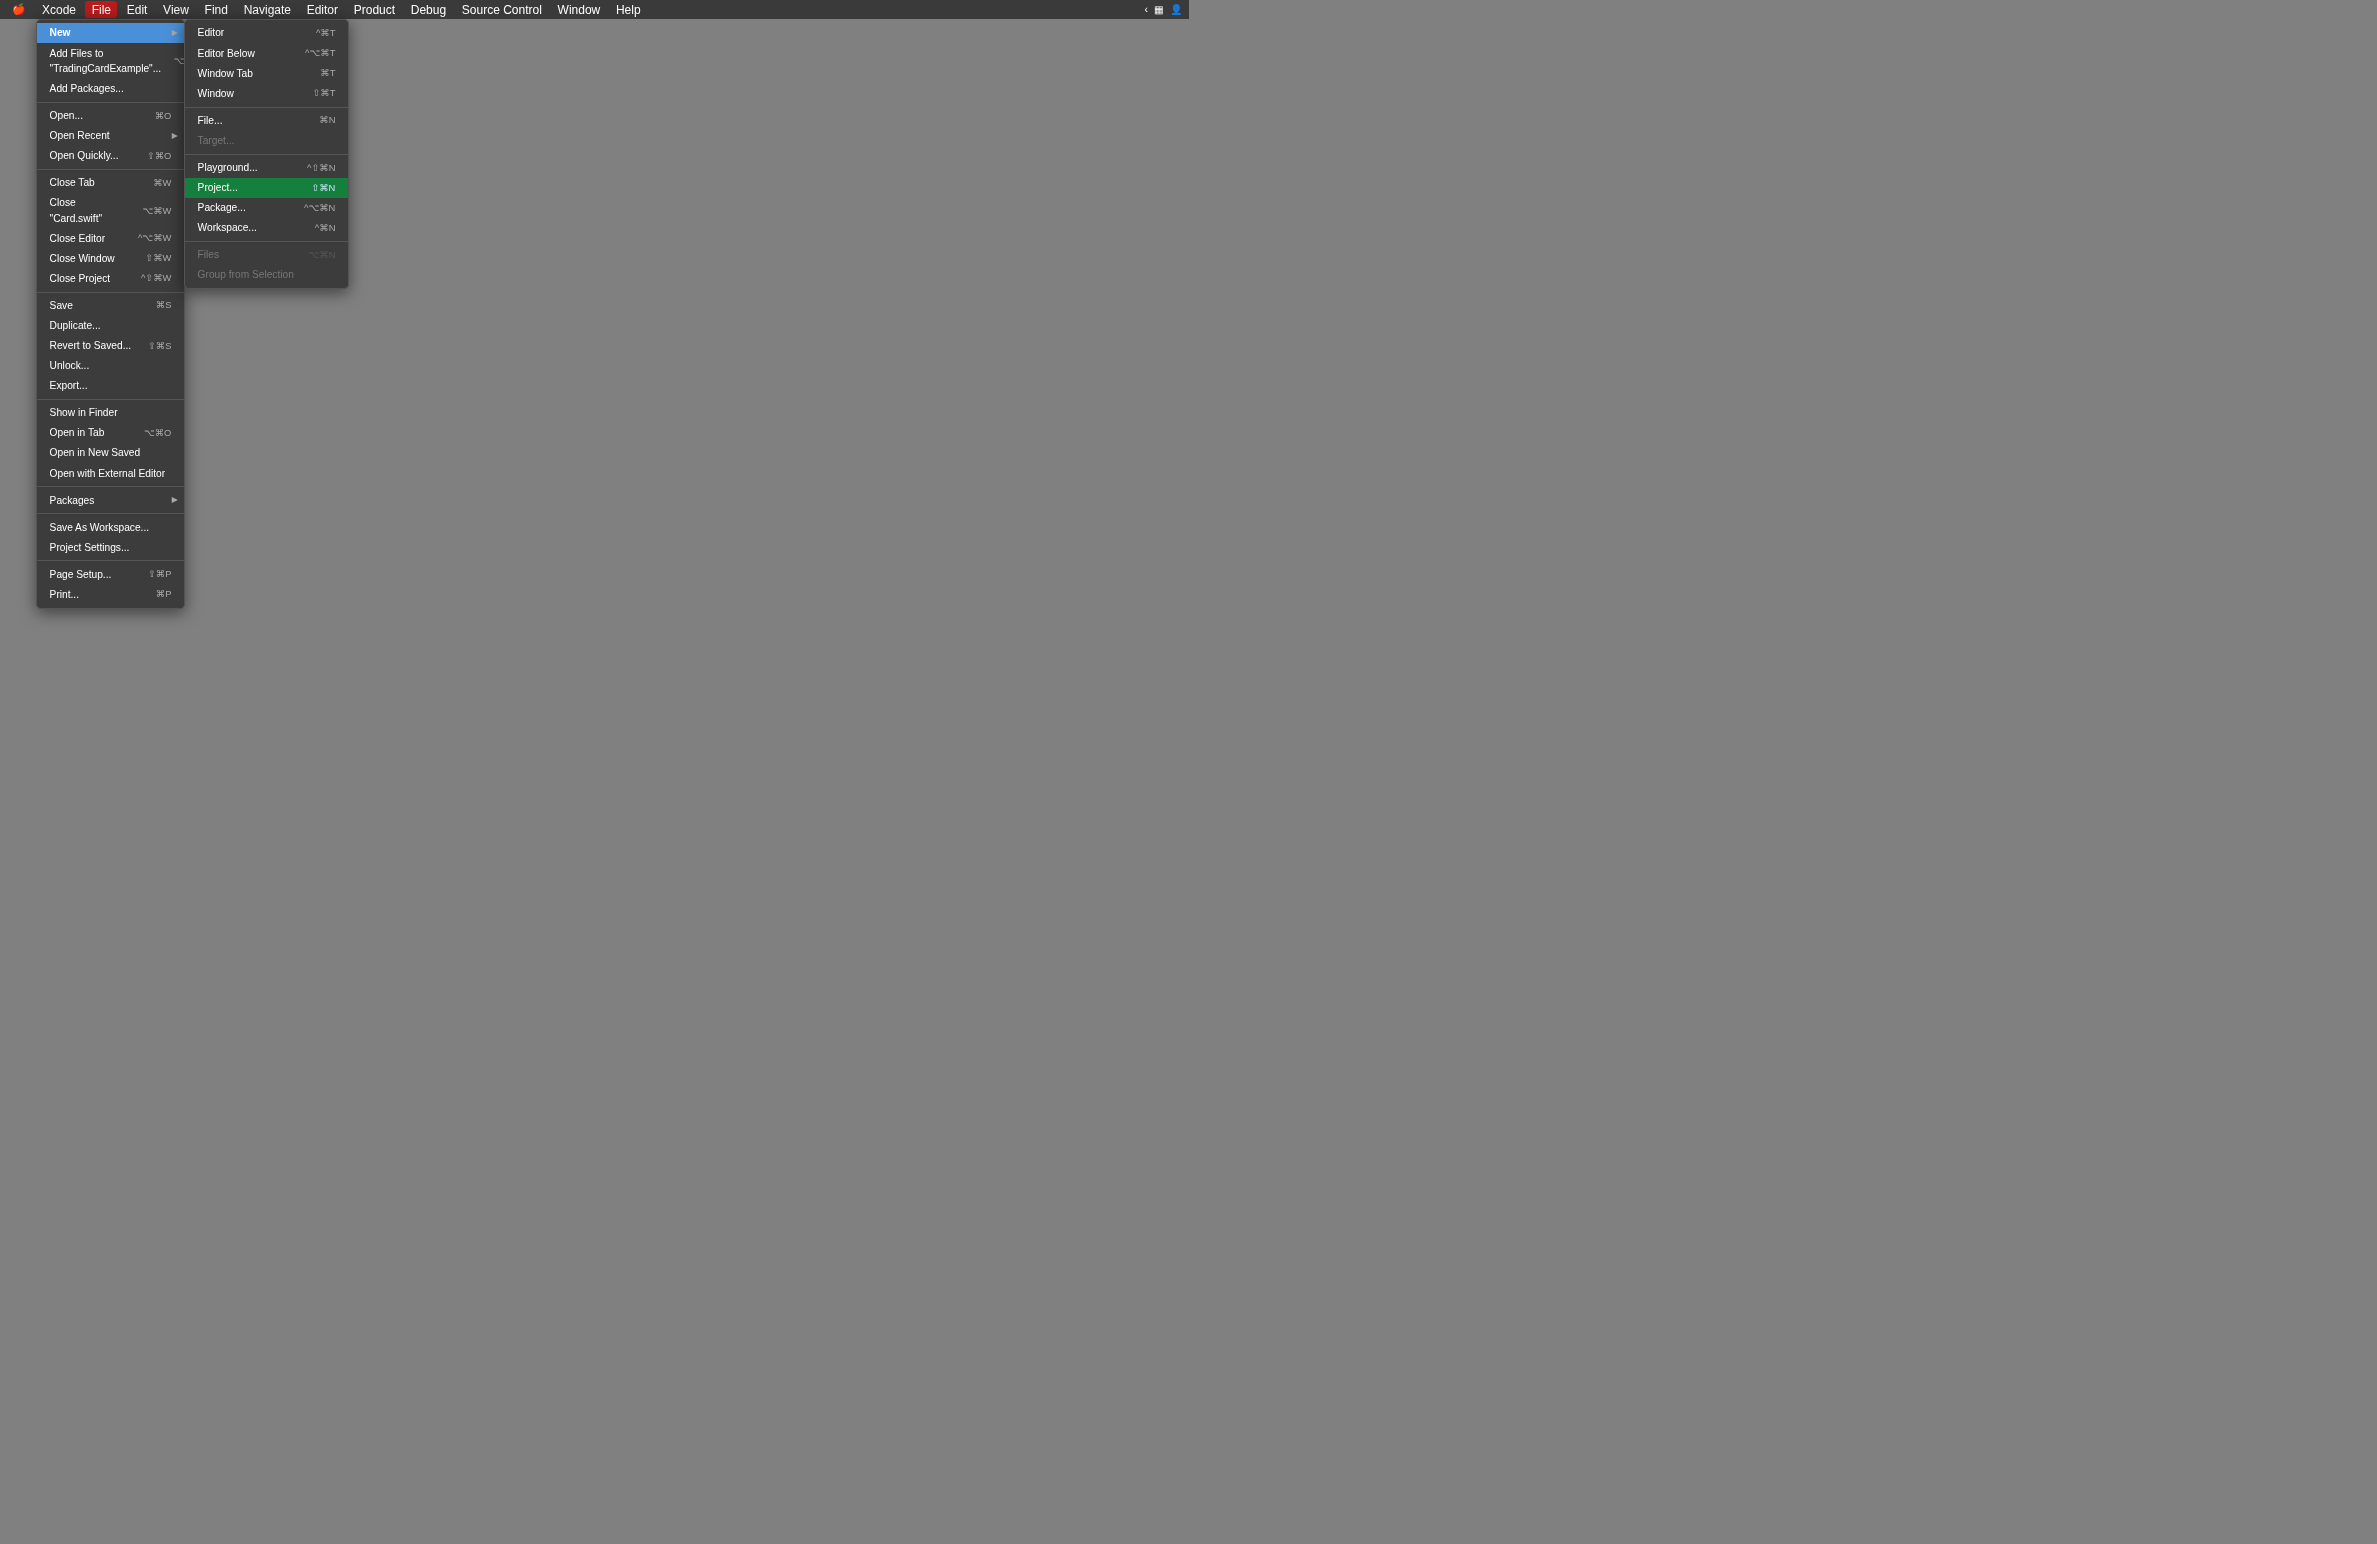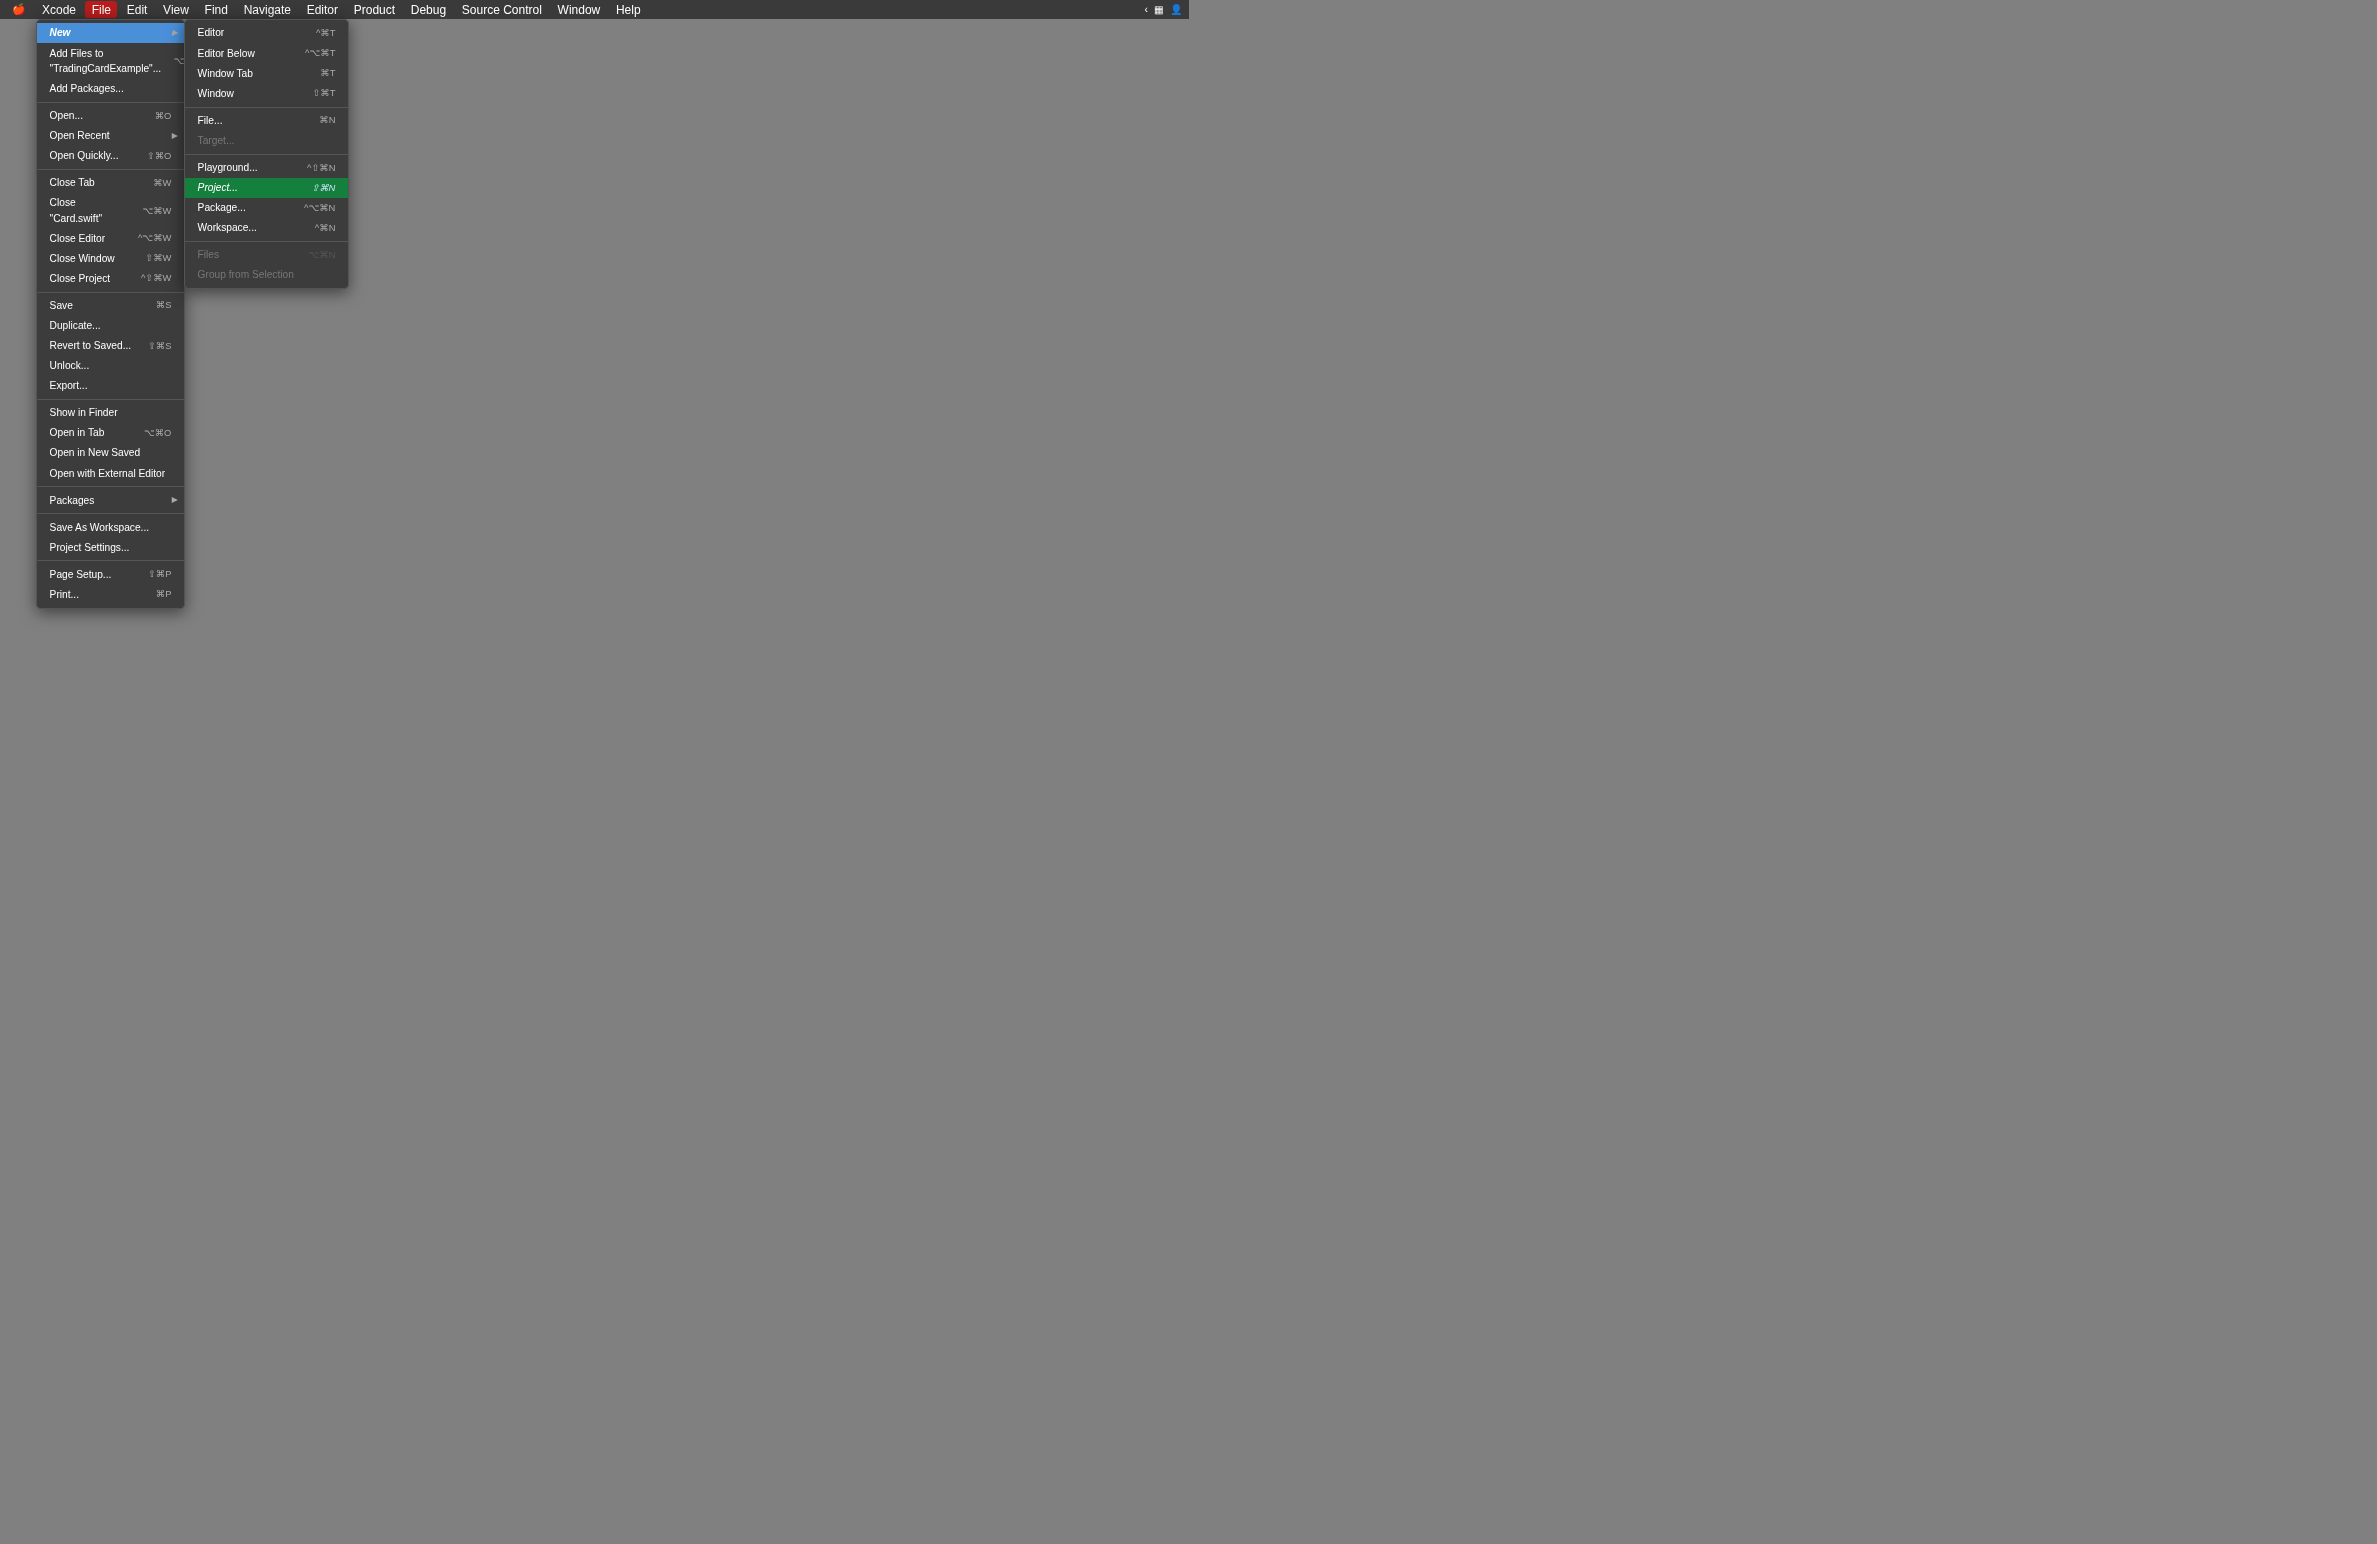--- a/index.html
+++ b/index.html
@@ -98,21 +98,20 @@
 
     .menu-item .shortcut {
       color: #aaa;
       font-size: 9.4px;
       margin-left: 12.6px;
       white-space: nowrap;
     }
 
     .menu-item.highlighted {
       background: #4a90d9;
-      font-style: italic;
     }
 
     .menu-item .arrow {
       font-size: 7.9px;
       color: #aaa;
     }
 
     .menu-separator {
       height: 0.8px;
       background: #555;

